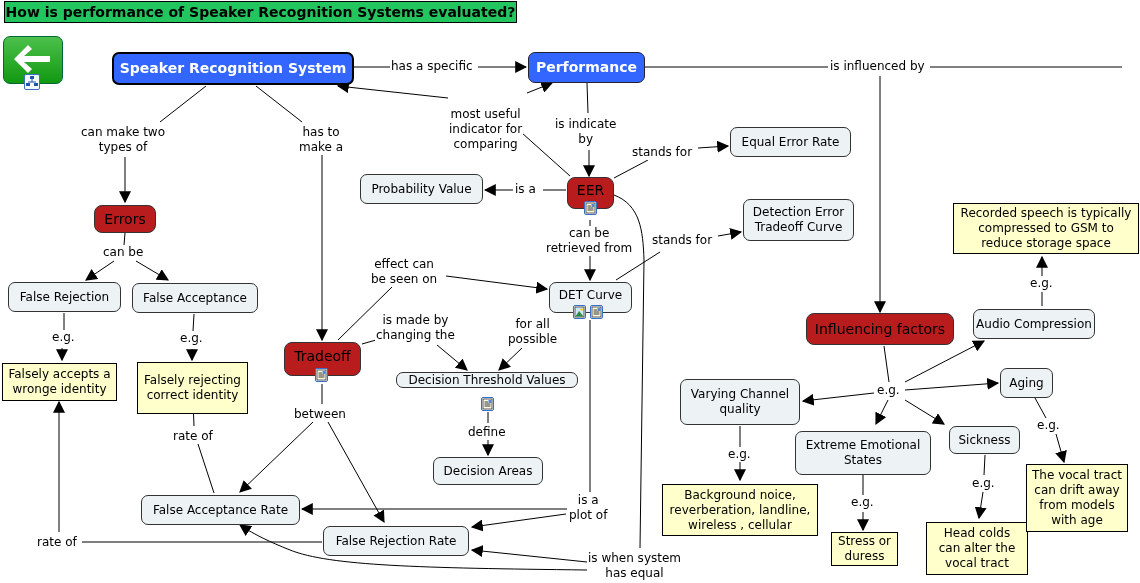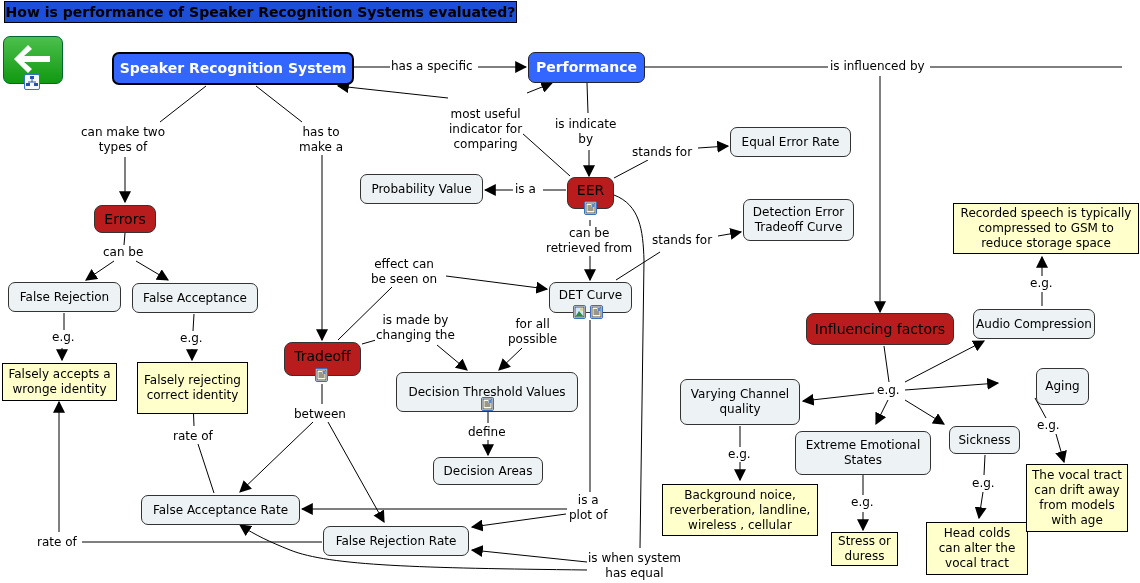--- a/index.html
+++ b/index.html
@@ -5,21 +5,21 @@
   html,body{margin:0;padding:0;background:#fff;}
   body{width:1140px;height:583px;position:relative;overflow:hidden;font-family:"DejaVu Sans",sans-serif;font-size:12px;color:#000;}
   #edges{position:absolute;left:0;top:0;width:1140px;height:583px;}
   .node{position:absolute;box-sizing:border-box;display:flex;align-items:center;justify-content:center;text-align:center;line-height:15px;white-space:pre-line;}
   .n-dark{background:#3366ff;color:#fff;border:2px solid #000;border-radius:7px;font-weight:bold;font-size:14px;}
   .n-mid{background:#3366ff;color:#fff;border:1px solid #223;border-radius:7px;font-weight:bold;font-size:14px;}
   .n-light{background:#b91c1c;border:1px solid #333;border-radius:8px;font-size:14px;}
   .n-grey{background:#edf2f5;border:1px solid #333;border-radius:7px;font-size:12px;}
   .n-yellow{background:#ffffcc;border:1px solid #000;border-radius:0;font-size:12px;}
   .lbl{position:absolute;background:#fff;text-align:center;line-height:15px;white-space:pre-line;font-size:12px;padding:0 1px;}
-  .title{position:absolute;left:4px;top:1px;width:513px;height:22px;background:#1d4ed8;border:1px solid #000;box-sizing:border-box;font-weight:bold;font-size:14px;display:flex;align-items:center;justify-content:center;}
+  .title{position:absolute;left:4px;top:1px;width:513px;height:22px;background:#22c55e;border:1px solid #000;box-sizing:border-box;font-weight:bold;font-size:14px;display:flex;align-items:center;justify-content:center;}
   .back{position:absolute;left:3px;top:36px;width:58px;height:46px;border-radius:7px;background:linear-gradient(#4cc04c,#119911);border:1px solid #063;}
   .back svg{position:absolute;left:6px;top:4px;}
   .resicon{position:absolute;width:13px;height:14px;background:#f4f8ff;border:1px solid #3a6fc6;border-radius:2px;box-sizing:border-box;}
   .resicon svg{display:block;}
 </style>
 </head>
 <body>
 
 <svg id="edges" xmlns="http://www.w3.org/2000/svg">
   <defs>
@@ -190,21 +190,21 @@
       <line x1="2.5" y1="4" x2="6" y2="4" stroke="#333"></line>
       <line x1="2.5" y1="6" x2="8.5" y2="6" stroke="#333"></line>
       <line x1="2.5" y1="8" x2="8.5" y2="8" stroke="#333"></line>
       <rect x="6.5" y="2" width="3" height="3" fill="#5588cc"></rect>
     </svg>
   </div>
 
 <div class="node n-grey" style="left:743px;top:199px;width:111px;height:42px;">Detection Error
 Tradeoff Curve</div>
 
-<div class="node n-grey" style="left:396px;top:372px;width:182px;height:40px;">Decision Threshold Values</div>
+<div class="node n-grey" style="left:396px;top:372px;width:182px;height:16px;">Decision Threshold Values</div>
 <div class="resicon" style="left:481px;top:397px;">
     <svg width="11" height="12" viewBox="0 0 11 12">
       <rect x="1" y="1" width="9" height="10" fill="#fffbe0" stroke="#333" stroke-width="0.8"></rect>
       <line x1="2.5" y1="4" x2="6" y2="4" stroke="#333"></line>
       <line x1="2.5" y1="6" x2="8.5" y2="6" stroke="#333"></line>
       <line x1="2.5" y1="8" x2="8.5" y2="8" stroke="#333"></line>
       <rect x="6.5" y="2" width="3" height="3" fill="#5588cc"></rect>
     </svg>
   </div>
 
@@ -223,21 +223,21 @@
 reverberation, landline,
 wireless , cellular</div>
 <div class="node n-grey" style="left:795px;top:431px;width:136px;height:44px;">Extreme Emotional
 States</div>
 <div class="node n-yellow" style="left:831px;top:532px;width:67px;height:34px;">Stress or
 duress</div>
 <div class="node n-grey" style="left:949px;top:426px;width:71px;height:28px;">Sickness</div>
 <div class="node n-yellow" style="left:926px;top:522px;width:102px;height:53px;">Head colds
 can alter the
 vocal tract</div>
-<div class="node n-grey" style="left:1000px;top:368px;width:53px;height:37px;margin-left:36px;">Aging</div>
+<div class="node n-grey" style="left:1000px;top:368px;width:53px;height:30px;">Aging</div>
 <div class="node n-yellow" style="left:1026px;top:464px;width:102px;height:68px;">The vocal tract
 can drift away
 from models
 with age</div>
 
 <div class="lbl" style="left:390px;top:59px;">has a specific</div>
 <div class="lbl" style="left:829px;top:59px;">is influenced by</div>
 <div class="lbl" style="left:448px;top:91px;margin-top:16px;">most useful
 indicator for
 comparing</div>

